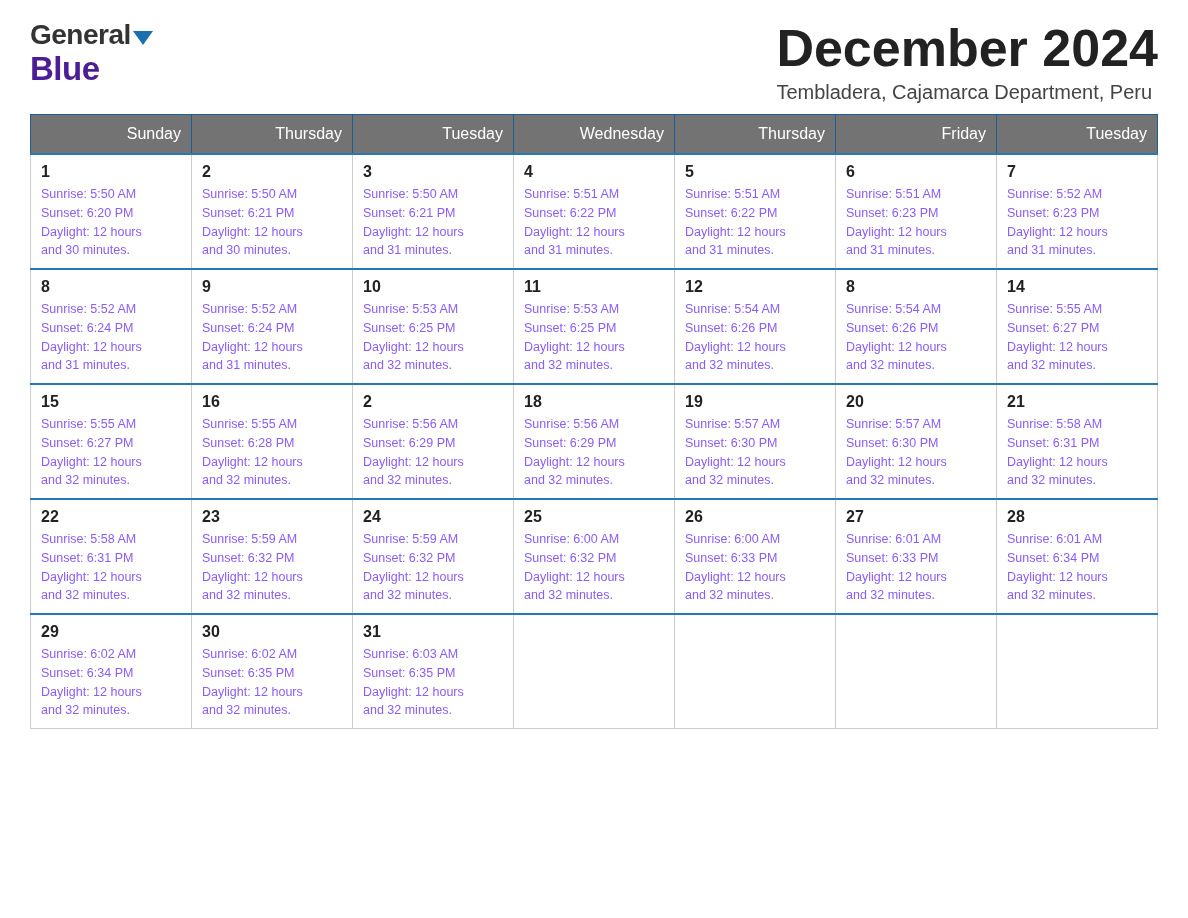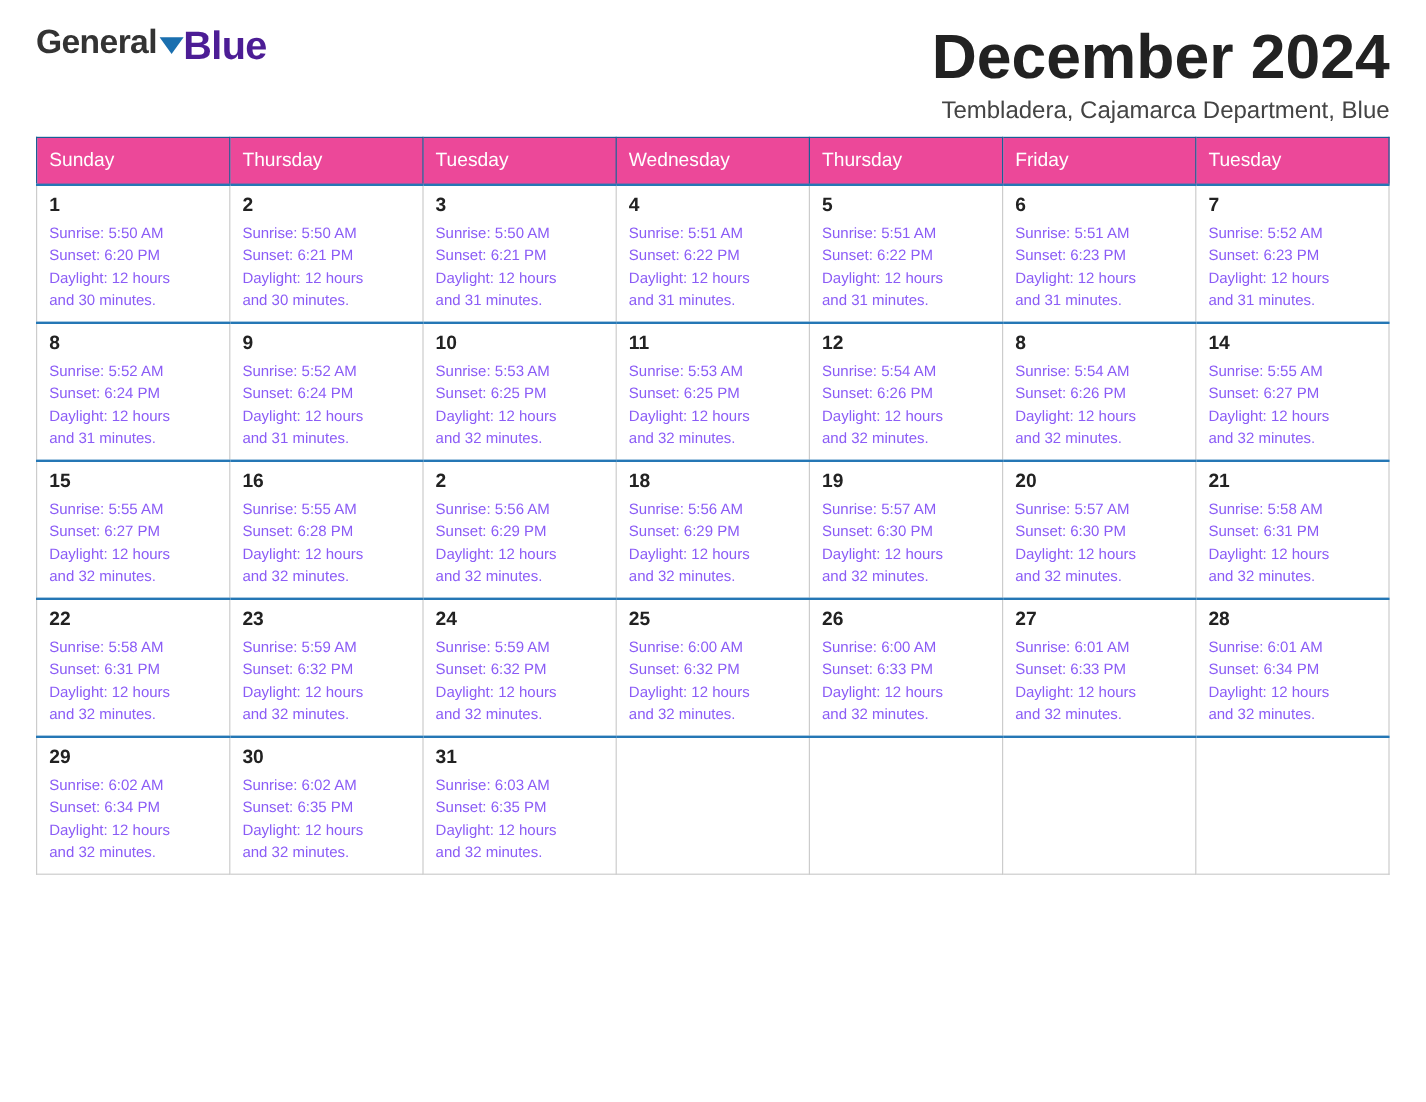--- a/index.html
+++ b/index.html
@@ -11,21 +11,21 @@
       min-height: 918px;
     }
     .header-row {
       display: flex;
       justify-content: space-between;
       align-items: flex-start;
       margin-bottom: 10px;
     }
     .logo {
       display: flex;
-      flex-direction: row;
+      flex-direction: column;
       line-height: 1.1;
     }
     .logo-general {
       font-size: 28px;
       font-weight: bold;
       color: #333;
       letter-spacing: -0.5px;
     }
     .logo-blue {
       font-size: 33px;
@@ -39,43 +39,42 @@
       height: 0;
       border-left: 10px solid transparent;
       border-right: 10px solid transparent;
       border-top: 14px solid #1a6faf;
       margin-left: 2px;
       vertical-align: middle;
       position: relative;
       top: -2px;
     }
     .title-block {
-      text-align: right;
     }
     .month-title {
       font-size: 52px;
       font-weight: bold;
       color: #222;
       line-height: 1.1;
     }
     .location-title {
       font-size: 20px;
       color: #444;
       margin-top: 4px;
     }
     .calendar-table {
       width: 100%;
       border-collapse: collapse;
       margin-top: 10px;
       table-layout: fixed;
     }
     .calendar-table th {
-      background-color: #ec4899;
+      background-color: #737373;
       color: #fff;
-      text-align: left;
+      text-align: right;
       padding: 10px 10px;
       font-size: 16px;
       font-weight: normal;
       border: 1px solid #1a5f96;
     }
     .calendar-table td {
       vertical-align: top;
       padding: 8px 10px;
       border: 1px solid #ccc;
       font-size: 13px;
@@ -108,21 +107,21 @@
   <div class="logo">
     <div>
       <span class="logo-general">General</span><span class="logo-triangle"></span>
     </div>
     <div>
       <span class="logo-blue">Blue</span>
     </div>
   </div>
   <div class="title-block">
     <div class="month-title">December 2024</div>
-    <div class="location-title">Tembladera, Cajamarca Department, Blue</div>
+    <div class="location-title">Tembladera, Cajamarca Department, Peru</div>
   </div>
 </div>
 
 <table class="calendar-table">
   <thead>
     <tr>
     <th>Sunday</th>
         <th>Thursday</th>
         <th>Tuesday</th>
         <th>Wednesday</th>

